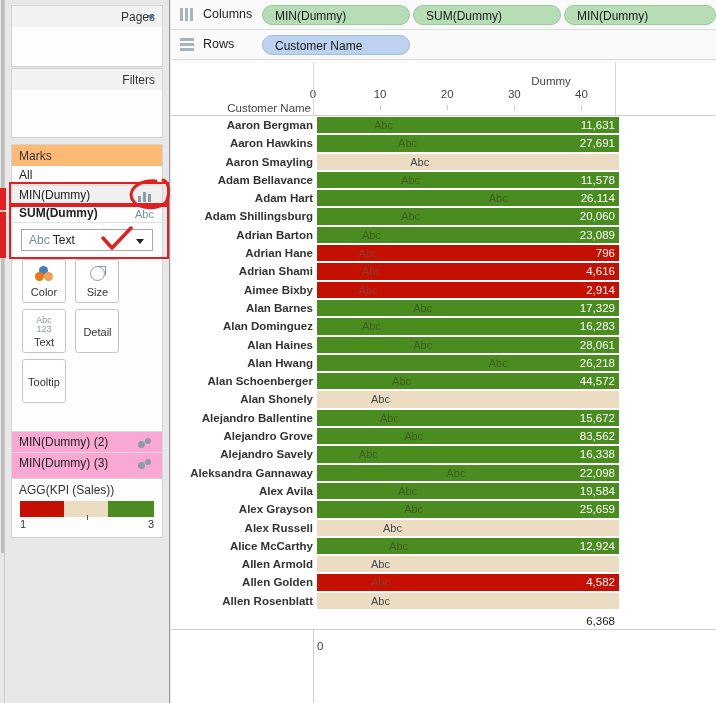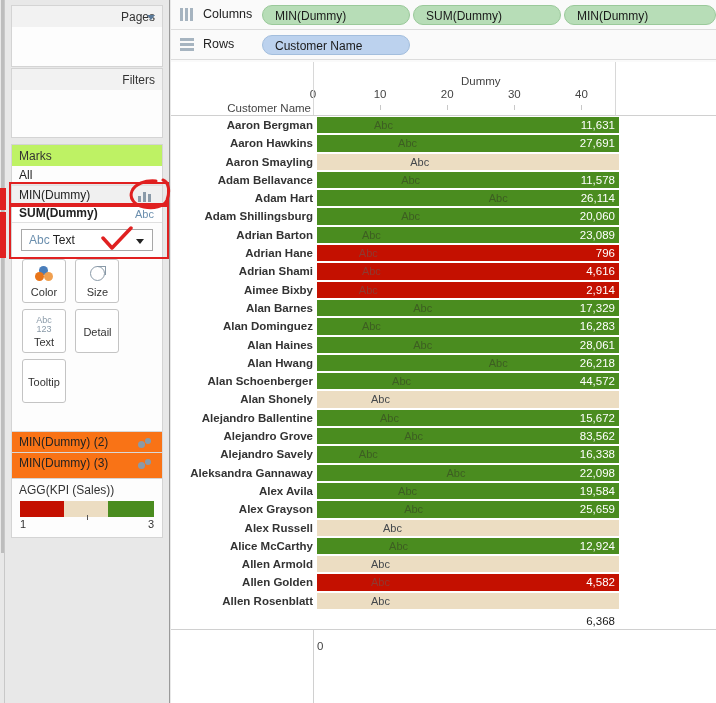--- a/index.html
+++ b/index.html
@@ -42,21 +42,21 @@
     position: absolute; right: 7px; top: 9px;
     width: 0; height: 0; border-left: 4px solid transparent;
     border-right: 4px solid transparent; border-top: 5px solid #5b7a99;
   }
   
   #filters-panel { top: 68px; height: 70px; }
 
   
   #marks-panel { top: 144px; height: 337px; background:#fdfdfd; }
   #marks-title {
-    font-size: 12px; color: #333; padding: 4px 7px 3px 7px; background:#bef264;
+    font-size: 12px; color: #333; padding: 4px 7px 3px 7px; background:#fdba74;
   }
   .marks-row {
     position: relative; font-size: 12px; color: #222;
     padding: 3px 7px; height: 19px; line-height: 13px;
   }
   #marks-all { border-bottom: 1px solid #e6e6e6; }
   #marks-min {
     background: #f0f0f0; border-top: 1px solid #e0e0e0;
     border-bottom: 1px solid #e0e0e0;
   }
@@ -107,21 +107,21 @@
     border-radius:50%; background:#f0a050; }
   .ico-size { display:inline-block; width:15px; height:15px; border:1.5px solid #8a9aa8;
     border-radius:50%; position:relative; }
   .ico-size:after { content:''; position:absolute; left:6px; top:-1px; width:8px; height:8px;
     border-top:1.5px solid #8a9aa8; border-right:1.5px solid #8a9aa8; }
   .ico-text { font-size: 9px; color:#8a9aa8; line-height:9px; font-family:"Liberation Sans",sans-serif; }
 
   
   .minrow {
     position: absolute; left: 11px; width: 152px; height: 28px;
-    background: #f97316; border: 1px solid #d8d8d8;
+    background: #f9a8d4; border: 1px solid #d8d8d8;
     font-size: 12px; color: #222; padding: 3px 7px; line-height: 14px;
   }
   #minrow2 { top: 431px; }
   #minrow3 { top: 452px; }
   .dotglyph { position:absolute; right: 8px; top: 6px; width: 16px; height: 10px; }
   .dotglyph b { position:absolute; border-radius:50%; background:#8a9aa8; display:block; }
   .dotglyph b:nth-child(1){ left:0; top:3px; width:7px; height:7px; }
   .dotglyph b:nth-child(2){ left:7px; top:0; width:6px; height:6px; }
 
   
@@ -158,21 +158,21 @@
     border-radius: 10px; font-size: 12px; padding-left: 12px; color: #1a1a1a;
     white-space: nowrap; overflow: hidden;
   }
   .pill.green { background: #b7ddb7; border: 1px solid #9ac99a; }
   .pill.blue  { background: #bcd2ee; border: 1px solid #a3bedd; }
 
   
   #viz { position: absolute; left: 171px; top: 62px; width: 545px; height: 641px; background:#fff; }
   #axis-title {
     position: absolute; left: 290px; top: 13px; width: 180px;
-    font-size: 11.5px; color: #444;
+    text-align: center; font-size: 11.5px; color: #444;
   }
   #field-label {
     position: absolute; left: 0; top: 40px; width: 140px; text-align: right;
     font-size: 11.5px; color: #444;
   }
   #axis-ticks { position: absolute; left: 0; top: 26px; width: 545px; height: 22px; }
   .tick-lbl {
     position: absolute; top: 0; font-size: 11.5px; color: #444;
     transform: translateX(-50%); text-align: center;
   }

